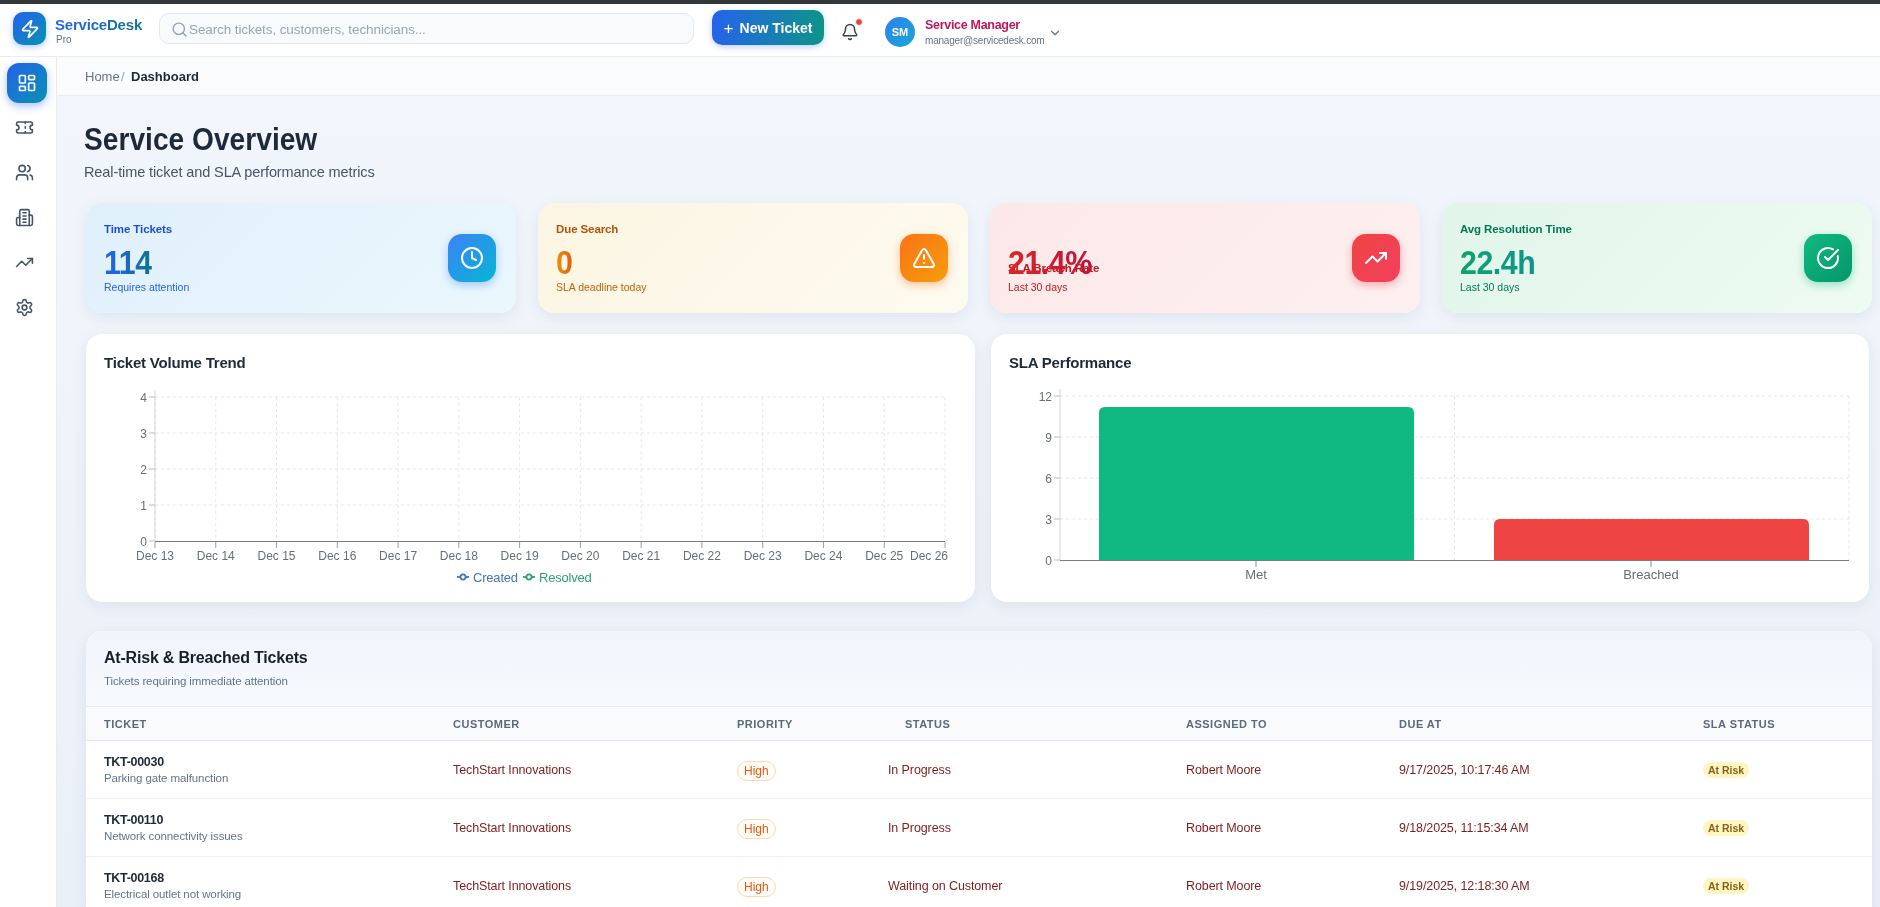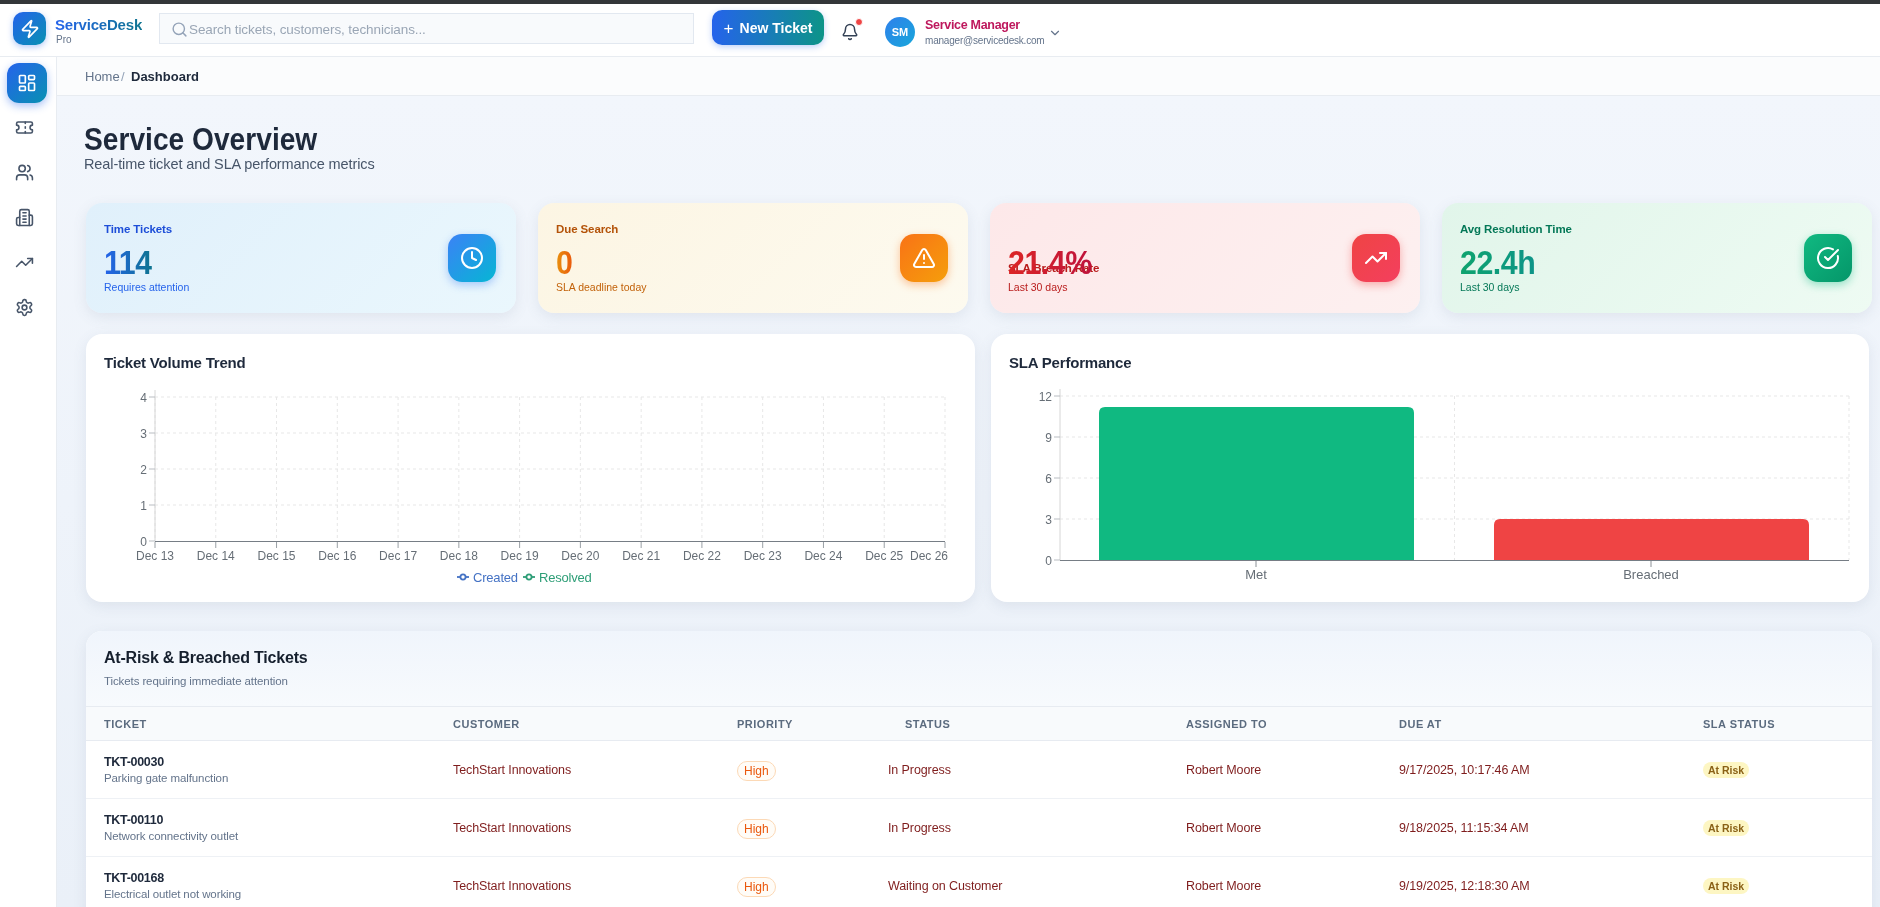--- a/index.html
+++ b/index.html
@@ -4,42 +4,42 @@
 <style>
 * { margin:0; padding:0; box-sizing:border-box; }
 html,body { width:1880px; height:907px; overflow:hidden; font-family:"Liberation Sans", sans-serif; }
 body { position:relative; background:#eef2f8; }
 .topbar { position:absolute; left:0; top:0; width:1880px; height:4px; background:#333639; }
 .header { position:absolute; left:0; top:4px; width:1880px; height:53px; background:#fff; border-bottom:1px solid #e8ecf1; z-index:5; }
 .logo-box { position:absolute; left:13px; top:8px; width:33px; height:33px; border-radius:10px; background:linear-gradient(135deg,#2563eb,#0891b2); box-shadow:0 2px 6px rgba(37,99,235,.35); }
 .logo-box svg { position:absolute; left:6.5px; top:6.5px; }
 .logo-name { position:absolute; left:55px; top:12px; font-size:15px; letter-spacing:-0.2px; font-weight:bold; background:linear-gradient(90deg,#2563eb,#0e7490); -webkit-background-clip:text; background-clip:text; color:transparent; }
 .logo-pro { position:absolute; left:56px; top:30px; font-size:10px; color:#64748b; }
-.search { position:absolute; left:159px; top:9px; width:535px; height:31px; border:1px solid #e2e8f0; border-radius:0; background:#f8fafc; }
+.search { position:absolute; left:159px; top:9px; width:535px; height:31px; border:1px solid #e2e8f0; border-radius:10px; background:#f8fafc; }
 .search svg { position:absolute; left:11px; top:7px; }
 .search span { position:absolute; left:29px; top:8px; font-size:13.5px; color:#9aa6b5; letter-spacing:-0.1px; }
 .newbtn { position:absolute; left:712px; top:6px; width:112px; height:35px; border-radius:10px; background:linear-gradient(90deg,#2563eb,#0d9488); color:#fff; font-size:14px; font-weight:bold; text-align:center; line-height:35px; box-shadow:0 2px 6px rgba(37,99,235,.3); }
 .newbtn .plus { font-weight:normal; font-size:17px; margin-right:6px; position:relative; top:1px; }
 .bell { position:absolute; left:841px; top:19px; }
 .bell-dot { position:absolute; left:855px; top:14px; width:8px; height:8px; border-radius:50%; background:#ef4444; border:1.5px solid #fff; }
 .avatar { position:absolute; left:885px; top:13px; width:30px; height:30px; border-radius:50%; background:linear-gradient(135deg,#2f80ec,#18a7da); color:#fff; font-size:11px; font-weight:bold; text-align:center; line-height:30px; }
 .uname { position:absolute; left:925px; top:14px; font-size:12.5px; letter-spacing:-0.3px; font-weight:bold; color:#be185d; }
 .uemail { position:absolute; left:925px; top:31px; font-size:10px; letter-spacing:-0.2px; color:#64748b; }
 .chev { position:absolute; left:1048px; top:22px; }
 .sidebar { position:absolute; left:0; top:57px; width:57px; height:850px; background:#fff; border-right:1px solid #e8ecf1; z-index:4; }
 .nav-active { position:absolute; left:7px; top:6px; width:40px; height:40px; border-radius:12px; background:linear-gradient(135deg,#2563eb,#0891b2); box-shadow:0 3px 8px rgba(37,99,235,.4); }
 .nav-active svg { position:absolute; left:10px; top:10px; }
 .nav-ic { position:absolute; left:15px; }
 .crumb { position:absolute; left:57px; top:57px; width:1823px; height:39px; background:#fbfcfd; border-bottom:1px solid #e8ecf1; font-size:13px; }
 .crumb .home { position:absolute; left:28px; top:12px; color:#64748b; }
 .crumb .sep { position:absolute; left:64px; top:12px; color:#94a3b8; }
 .crumb .cur { position:absolute; left:74px; top:12px; color:#1e293b; font-weight:bold; }
 .main { position:absolute; left:57px; top:96px; width:1823px; height:811px; background:linear-gradient(180deg,#f2f6fc 0%,#eaf0f8 100%); }
 .h1 { position:absolute; left:27px; top:25px; font-size:32px; font-weight:bold; color:#1e293b; transform:scaleX(.88); transform-origin:left; }
-.h1sub { position:absolute; left:27px; top:60px; font-size:14.5px; letter-spacing:-0.1px; color:#475569; }
+.h1sub { position:absolute; left:27px; top:68px; font-size:14.5px; letter-spacing:-0.1px; color:#475569; }
 .card { position:absolute; top:107px; width:430px; height:110px; border-radius:16px; box-shadow:0 4px 14px rgba(100,116,139,.12); }
 .card .ct { position:absolute; left:18px; top:20px; font-size:11.5px; font-weight:bold; letter-spacing:-0.1px; }
 .card .cn { position:absolute; left:18px; top:41px; font-size:33px; font-weight:bold; letter-spacing:-0.5px; transform:scaleX(.92); transform-origin:left; background-clip:text; -webkit-background-clip:text; color:transparent; }
 .card .cs { position:absolute; left:18px; top:78px; font-size:10.5px; }
 .card .cicon { position:absolute; right:20px; top:31px; width:48px; height:48px; border-radius:14px; }
 .card .cicon svg { position:absolute; left:12px; top:12px; }
 .c1 { left:29px; background:linear-gradient(135deg,#e0f0fb,#eaf7fd); }
 .c1 .ct { color:#1d4ed8; } .c1 .cn { background-image:linear-gradient(90deg,#2563eb,#0e7490); } .c1 .cs { color:#2563eb; }
 .c1 .cicon { background:linear-gradient(135deg,#3b82f6,#06b6d4); box-shadow:0 3px 8px rgba(59,130,246,.4); }
 .c2 { left:481px; background:linear-gradient(135deg,#fcf5e3,#fdfaef); }
@@ -339,21 +339,21 @@
         <div class="tdesc">Parking gate malfunction</div>
       <div class="cell col-cust">TechStart Innovations</div>
       <div class="pill-high">High</div>
       <div class="cell col-stat">In Progress</div>
       <div class="cell col-asgn">Robert Moore</div>
       <div class="cell col-due">9/17/2025, 10:17:46 AM</div>
       <div class="pill-risk">At Risk</div>
     </div>
     <div class="trow" style="top:168px">
       <div class="tid">TKT-00110</div>
-        <div class="tdesc">Network connectivity outlet</div>
+        <div class="tdesc">Network connectivity issues</div>
       <div class="cell col-cust">TechStart Innovations</div>
       <div class="pill-high">High</div>
       <div class="cell col-stat">In Progress</div>
       <div class="cell col-asgn">Robert Moore</div>
       <div class="cell col-due">9/18/2025, 11:15:34 AM</div>
       <div class="pill-risk">At Risk</div>
     </div>
     <div class="trow" style="top:226px">
       <div class="tid">TKT-00168</div>
         <div class="tdesc">Electrical outlet not working</div>

